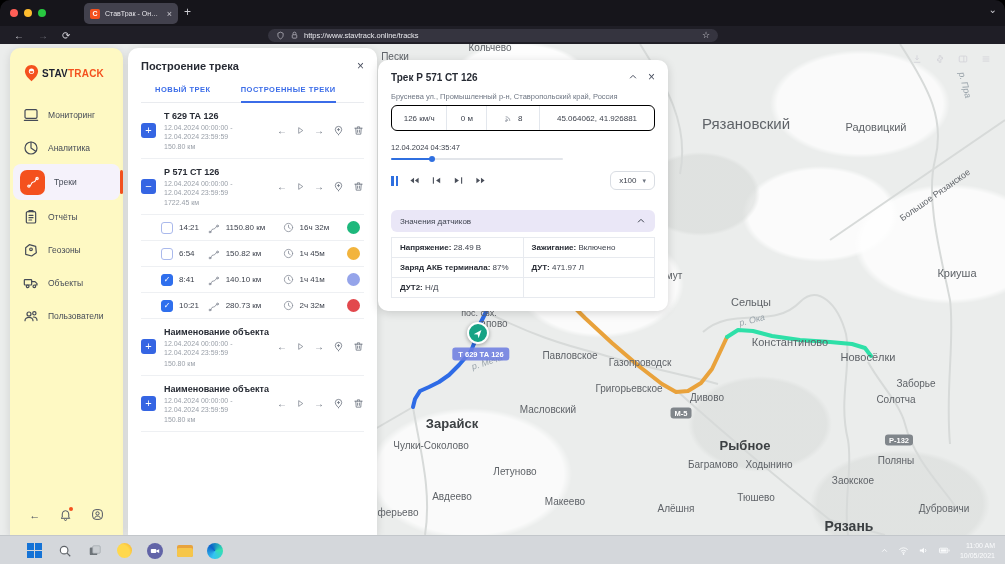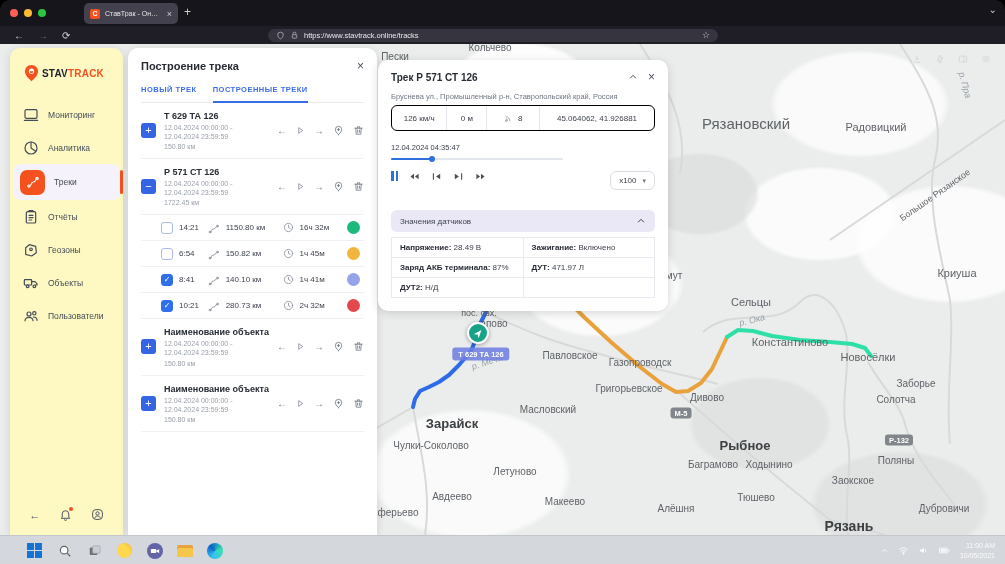--- a/index.html
+++ b/index.html
@@ -69,21 +69,21 @@
     align-items:center;color:#4a5060;padding:0 10px;box-sizing:border-box;}
   .bell-wrap{position:relative;}
   .bell-dot{position:absolute;right:-1px;top:-1px;width:4px;height:4px;border-radius:50%;background:#f4511e;}
   
   .tracks-panel{position:absolute;left:128px;top:4px;width:249px;height:487px;background:#fff;
     border-radius:10px 10px 0 0;box-shadow:0 2px 10px rgba(0,0,0,.12);padding:12px 13px;box-sizing:border-box;}
   .tp-head{display:flex;justify-content:space-between;align-items:center;}
   .tp-title{font-size:11px;font-weight:bold;color:#272b34;}
   .x-btn{color:#4a5060;font-size:12px;line-height:1;}
   .tp-tabs{display:flex;gap:16px;margin-top:13px;border-bottom:1px solid #e9ebef;}
-  .tp-tab{font-size:7.5px;font-weight:bold;letter-spacing:.5px;color:#3b6ce8;padding-bottom:7px;}
+  .tp-tab{font-size:7.5px;font-weight:bold;letter-spacing:.5px;color:#3b6ce8;padding-bottom:7px;margin-left:14px;}
   .tp-tab.active{border-bottom:2px solid #3b6ce8;margin-bottom:-1px;}
   .track-row{display:flex;align-items:center;gap:8px;padding:8px 0;border-bottom:1px solid #eef0f3;}
   .expand-box{width:15px;height:15px;background:#3565e3;color:#fff;border-radius:3px;font-size:11px;line-height:14px;
     text-align:center;flex:none;}
   .track-info{flex:1;min-width:0;}
   .track-name{font-size:9px;font-weight:bold;color:#272b34;}
   .track-period{font-size:7px;color:#9aa0a9;margin-top:2px;width:100px;line-height:1.3;}
   .track-distance{font-size:7px;color:#9aa0a9;margin-top:2px;}
   .track-actions{display:flex;gap:9px;align-items:center;color:#6f7682;flex:none;}
   .act{font-size:10px;display:flex;align-items:center;}
@@ -104,21 +104,21 @@
   .dt-head .hbtn{color:#4a5060;margin-left:10px;display:flex;}
   .dt-addr{font-size:7.5px;color:#6e7683;margin-top:9px;}
   .stats{display:flex;border:1px solid #000000;border-radius:6px;margin-top:4px;height:24px;align-items:stretch;}
   .stat{display:flex;align-items:center;justify-content:center;font-size:8px;color:#3a3f4a;gap:4px;border-left:1px solid #e3e7ed;}
   .stat:first-child{border-left:none;}
   .s1{width:21%}.s2{width:15%}.s3{width:20%}.s4{width:44%}
   .dt-time{font-size:7.5px;color:#3a3f4a;margin-top:12px;}
   .slider{position:relative;width:172px;height:2px;background:#e2e5ea;border-radius:2px;margin-top:6px;}
   .slider-fill{position:absolute;left:0;top:0;height:2px;background:#2f6fe0;border-radius:2px;}
   .slider-dot{position:absolute;top:-2px;width:6px;height:6px;border-radius:50%;background:#2f6fe0;transform:translateX(-50%);}
-  .controls{display:flex;align-items:flex-start;gap:11px;margin-top:11px;color:#4a4f5a;}
+  .controls{display:flex;align-items:center;gap:11px;margin-top:11px;color:#4a4f5a;}
   .pause{display:flex;gap:2px;}
   .pause i{display:block;width:2.5px;height:10px;background:#2f6fe0;}
   .speed{margin-left:auto;border:1px solid #d9dde3;border-radius:6px;padding:4px 8px;font-size:8px;color:#3a3f4a;
     display:flex;align-items:center;gap:6px;}
   .sens-head{margin-top:20px;background:#eae7f7;border-radius:6px;padding:6px 9px;display:flex;align-items:center;}
   .sens-title{font-size:8px;color:#3f4450;flex:1;}
   .sens-table{width:100%;border-collapse:collapse;margin-top:5px;}
   .sens-table td{border:1px solid #e7eaef;font-size:8px;color:#3a3f4a;padding:5px 8px;width:50%;}
   .sens-table b{color:#272b34;}
   

